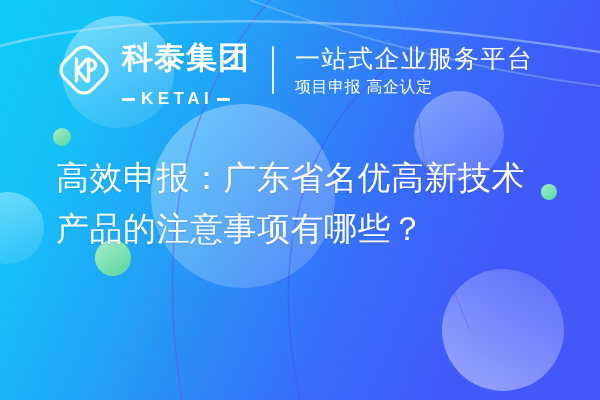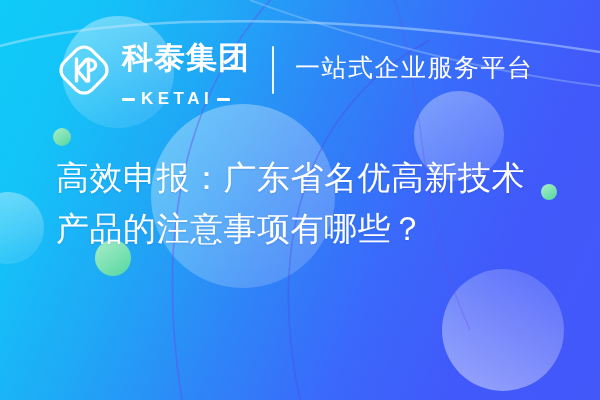--- a/index.html
+++ b/index.html
@@ -115,21 +115,21 @@
     flex-direction: column;
     justify-content: center;
     height: 62px;
   }
   .tagline-main {
     color: #ffffff;
     font-size: 25px;
     line-height: 30px;
     letter-spacing: 1.5px;
     white-space: nowrap;
-    font-family: Liberation Mono, monospace;
+    font-family: Liberation Sans, sans-serif;
   }
   .tagline-sub {
     color: #ffffff;
     font-size: 16px;
     line-height: 22px;
     letter-spacing: 0.5px;
     margin-top: 3px;
     white-space: nowrap;
     font-family: "DejaVu Serif", "Liberation Serif", serif;
   }
@@ -225,20 +225,21 @@
           <span class="word">KETAI</span>
           <span class="dash"></span>
         </span>
       </span>
     </div>
 
     <span class="divider"></span>
 
     <div class="tagline">
       <span class="tagline-main">一站式企业服务平台</span>
+      <span class="tagline-sub">项目申报 高企认定</span>
     </div>
   </div>
 
   <div class="title-block">
     <span class="title-text">高效申报：广东省名优高新技术产品的注意事项有哪些？</span>
   </div>
 
 </div>
 
 </body></html>

